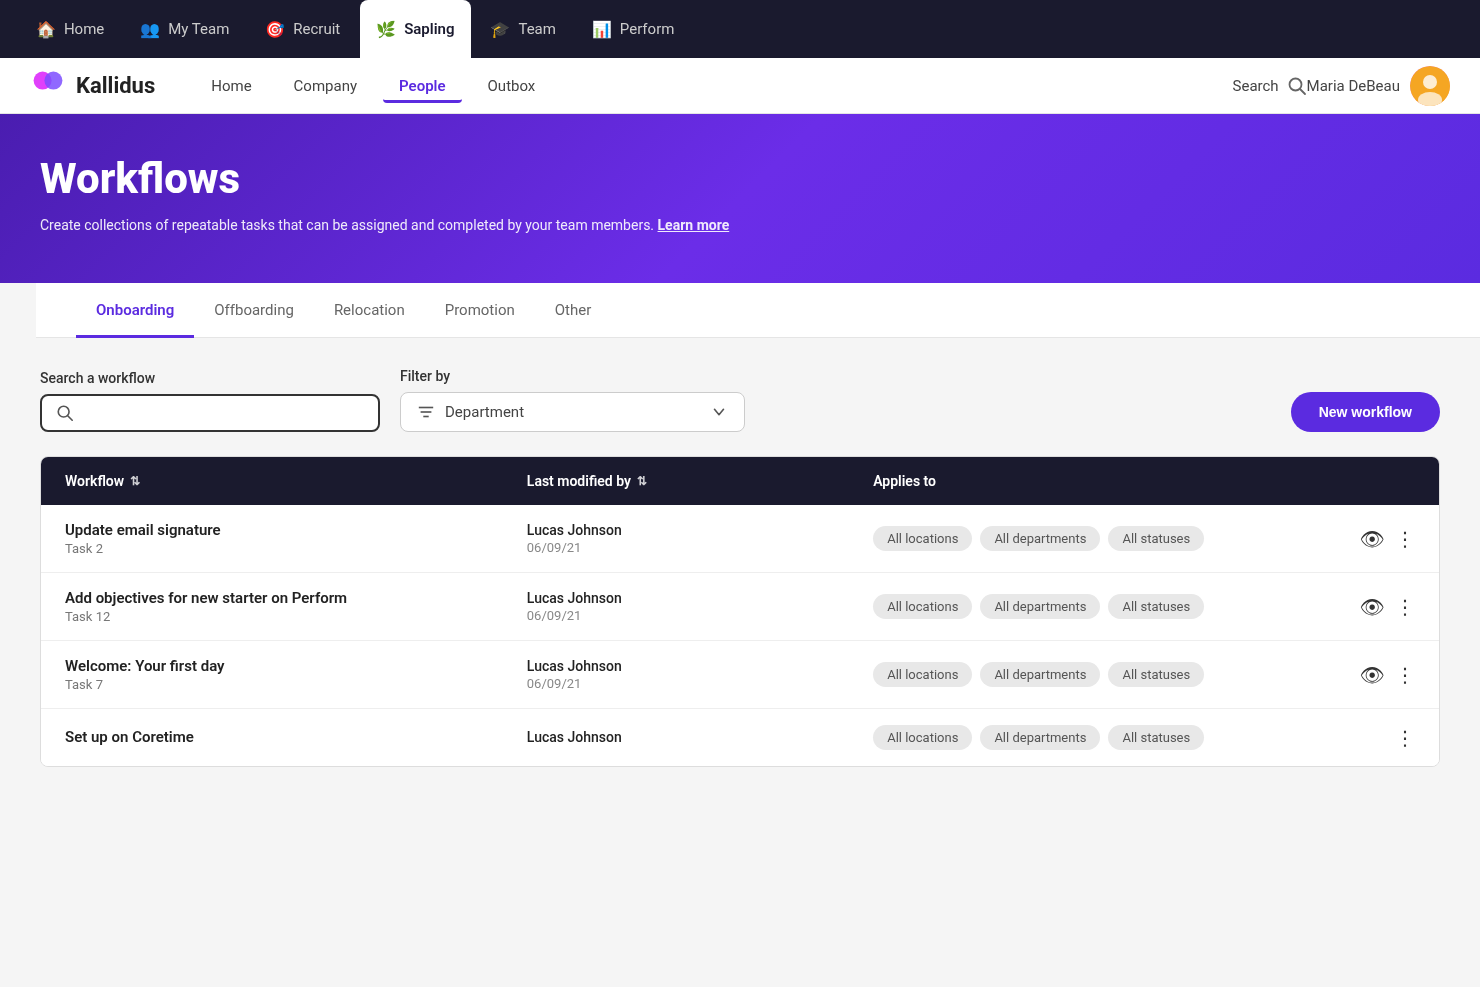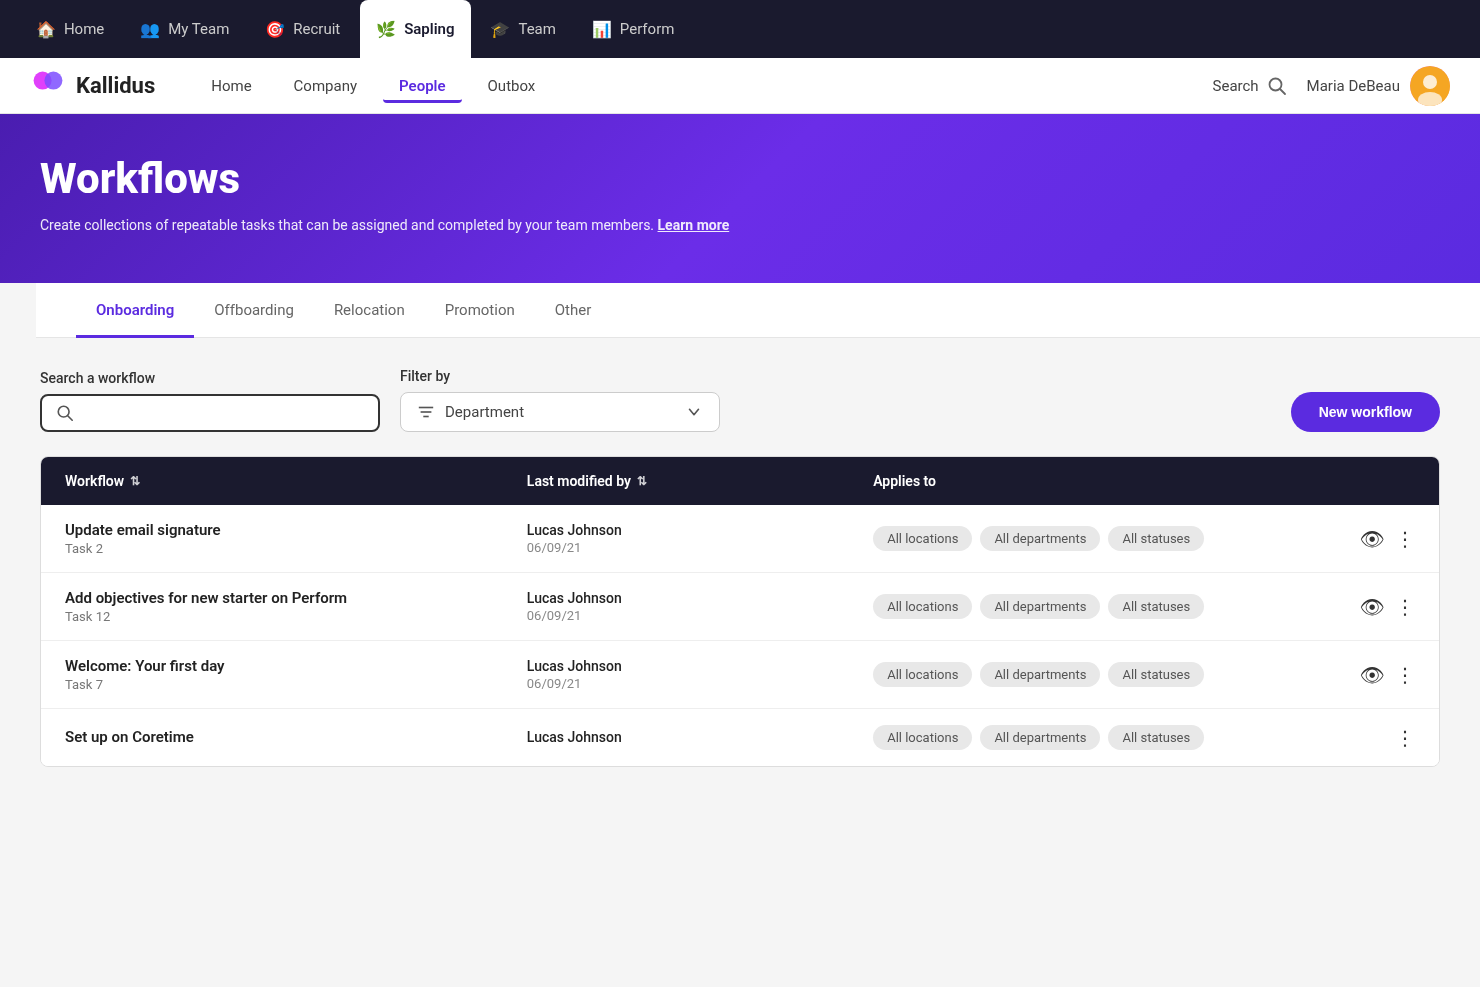--- a/index.html
+++ b/index.html
@@ -76,21 +76,20 @@
     }
     .secondary-nav-link.active {
       color: #5b2be0;
       font-weight: 600;
       border-bottom: 3px solid #5b2be0;
       padding-bottom: 5px;
     }
     .nav-right {
       display: flex;
       align-items: center;
-      gap: 20px;
     }
     .search-area {
       display: flex;
       align-items: center;
       gap: 8px;
       font-size: 15px;
       color: #444;
       cursor: pointer;
     }
     .user-area {
@@ -196,21 +195,21 @@
       font-size: 15px;
       flex: 1;
     }
     .dept-select {
       display: flex;
       align-items: center;
       border: 1.5px solid #ccc;
       border-radius: 8px;
       padding: 10px 16px;
       gap: 10px;
-      width: 320px;
+      width: 345px;
       background: #fff;
       cursor: pointer;
       font-size: 15px;
       color: #444;
     }
     .dept-select-text { flex: 1; }
     .new-workflow-btn {
       margin-left: auto;
       background: #5b2be0;
       color: #fff;

